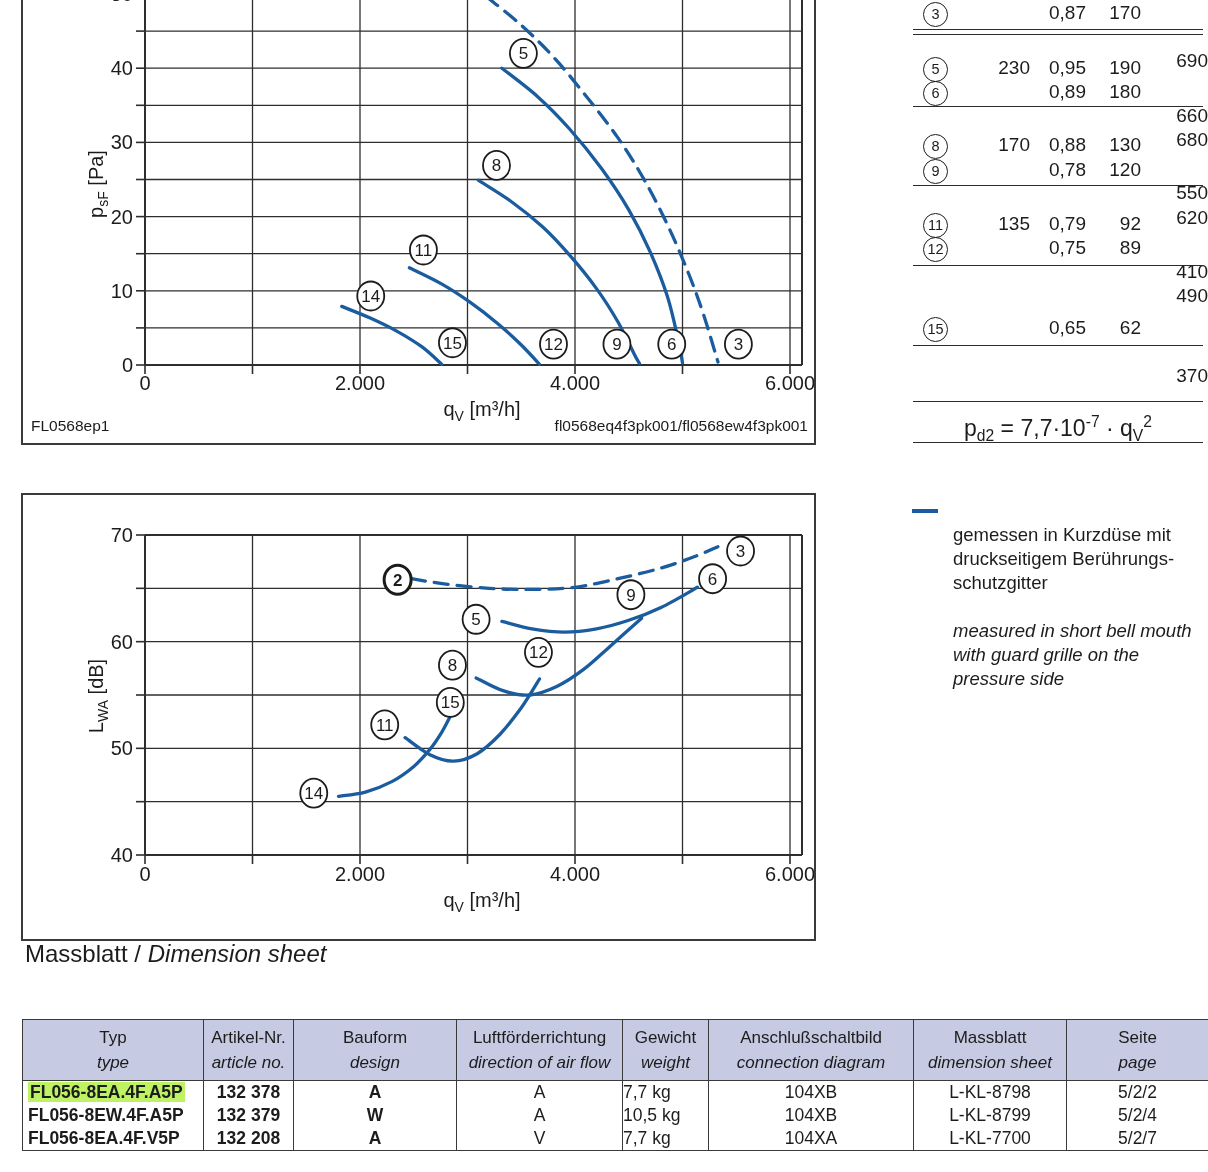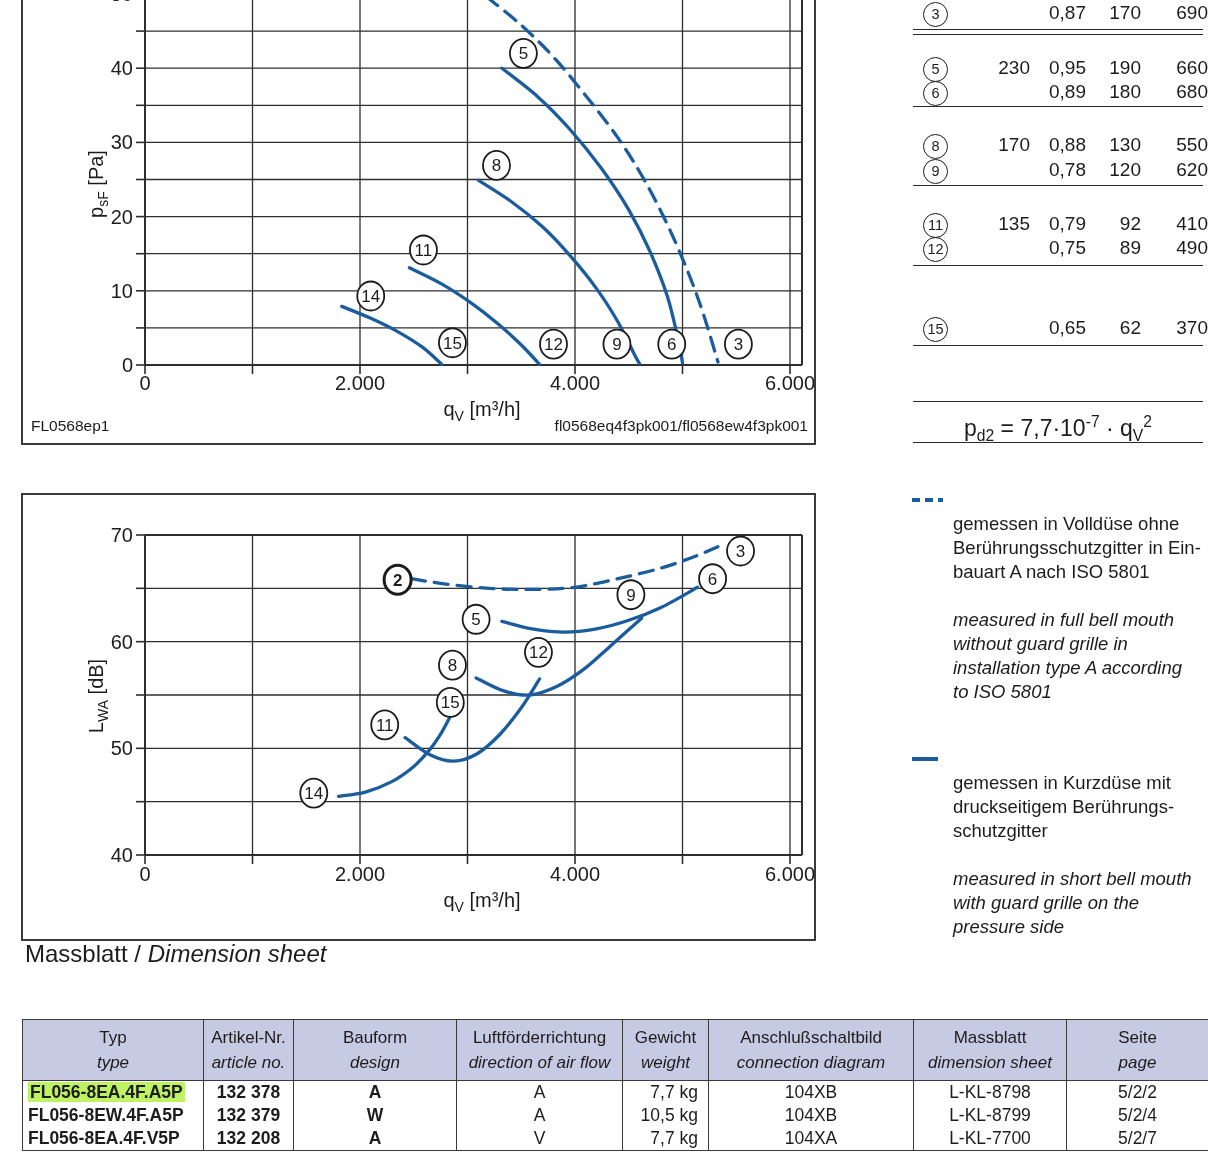--- a/index.html
+++ b/index.html
@@ -17,21 +17,21 @@
           transform:rotate(-90deg);white-space:nowrap;}
   .xtitle{position:absolute;left:136px;width:646px;text-align:center;font-size:20px;}
   sub.ax{font-size:70%;}
   .foot{position:absolute;font-size:15.5px;color:#1c1c1c;}
 
   
   #speed-table{position:absolute;left:905px;top:0;width:303px;height:460px;font-size:19px;}
   .st-row{position:absolute;left:0;height:24px;line-height:24px;white-space:nowrap;}
   .st-cell{display:inline-block;text-align:right;vertical-align:top;}
   .st-c0{width:46px;text-align:left;padding-left:18px;}
-  .st-c1{width:61px;} .st-c2{width:56px;} .st-c3{width:55px;} .st-c4{width:67px;}
+  .st-c1{width:61px;} .st-c2{width:56px;} .st-c3{width:55px;} .st-c4{width:67px;margin-top:48px;}
   .circ{display:inline-block;width:23px;height:23px;border:1.6px solid #1c1c1c;border-radius:50%;
         text-align:center;font-size:14.5px;line-height:22px;}
   .st-rule{position:absolute;left:8px;width:290px;border-top:1.6px solid #2b2b2b;}
   .st-rule-double{position:absolute;left:8px;width:290px;height:4px;
         border-top:1.6px solid #2b2b2b;border-bottom:1.6px solid #2b2b2b;}
   #formula{position:absolute;left:8px;width:290px;text-align:center;font-size:23px;height:28px;line-height:24px;}
   #formula sub{font-size:68%;} #formula sup{font-size:68%;}
 
   
   #legend{position:absolute;left:905px;top:480px;width:302px;}
@@ -48,21 +48,21 @@
   #dim-heading .it{font-style:italic;}
   #dim-table{position:absolute;left:22px;top:1019px;width:1186px;border-collapse:collapse;table-layout:fixed;}
   #dim-table td,#dim-table th{border-left:1.4px solid #3a3a3a;border-right:1.4px solid #3a3a3a;
      padding:0;overflow:hidden;white-space:nowrap;}
   #dim-table thead th{background:#c6cae2;height:60px;font-weight:normal;
      border-top:1.8px solid #3a3a3a;border-bottom:1.8px solid #3a3a3a;font-size:17px;line-height:25px;}
   #dim-table thead .en{font-style:italic;}
   #dim-table tbody td{height:23px;font-size:17.5px;}
   #dim-table tbody tr:last-child td{border-bottom:1.8px solid #3a3a3a;}
   #dim-table td.al{text-align:left;padding-left:5px;} #dim-table td.ac{text-align:center;}
-  #dim-table td.ar{text-align:right;padding-right:10px;margin-left:30px;}
+  #dim-table td.ar{text-align:left;padding-right:10px;margin-left:30px;}
   #dim-table td.b{font-weight:bold;}
   .hl{background:#bef264;padding:0 2px;}
 </style>
 </head>
 <body>
 
 <div class="page">
 
   <div class="panel" id="panel-pressure">
     <svg id="svg-pressure" width="791" height="443">
@@ -238,34 +238,20 @@
       <div class="st-row" style="top: 212px;"><span class="st-cell st-c0"><span class="circ">11</span></span><span class="st-cell st-c1">135</span><span class="st-cell st-c2">0,79</span><span class="st-cell st-c3">92</span><span class="st-cell st-c4">410</span></div>
       <div class="st-row" style="top: 236px;"><span class="st-cell st-c0"><span class="circ">12</span></span><span class="st-cell st-c1"></span><span class="st-cell st-c2">0,75</span><span class="st-cell st-c3">89</span><span class="st-cell st-c4">490</span></div>
       <div class="st-rule" style="top: 265px;"></div>
       <div class="st-row" style="top: 316px;"><span class="st-cell st-c0"><span class="circ">15</span></span><span class="st-cell st-c1"></span><span class="st-cell st-c2">0,65</span><span class="st-cell st-c3">62</span><span class="st-cell st-c4">370</span></div>
       <div class="st-rule" style="top: 345px;"></div>
       <div class="st-rule" style="top: 401px;"></div>
       <div class="st-rule" style="top: 442px;"></div>
     </div>
 
   <div id="legend">
-    <div class="lg-item" style="margin-top:8px;">
-      <div class="lg-marker">
-          <div class="lg-dash"></div>
-        </div>
-      <div class="lg-text">
-        <div>gemessen in Volldüse ohne
-Berührungsschutzgitter in Ein-
-bauart A nach ISO 5801</div>
-        <div class="lg-en">measured in full bell mouth
-without guard grille in
-installation type A according
-to ISO 5801</div>
-      </div>
-    </div>
     <div class="lg-item" style="margin-top:19px;">
       <div class="lg-marker">
           <div class="lg-solid"></div>
         </div>
       <div class="lg-text">
         <div>gemessen in Kurzdüse mit
 druckseitigem Berührungs-
 schutzgitter</div>
         <div class="lg-en">measured in short bell mouth
 with guard grille on the

